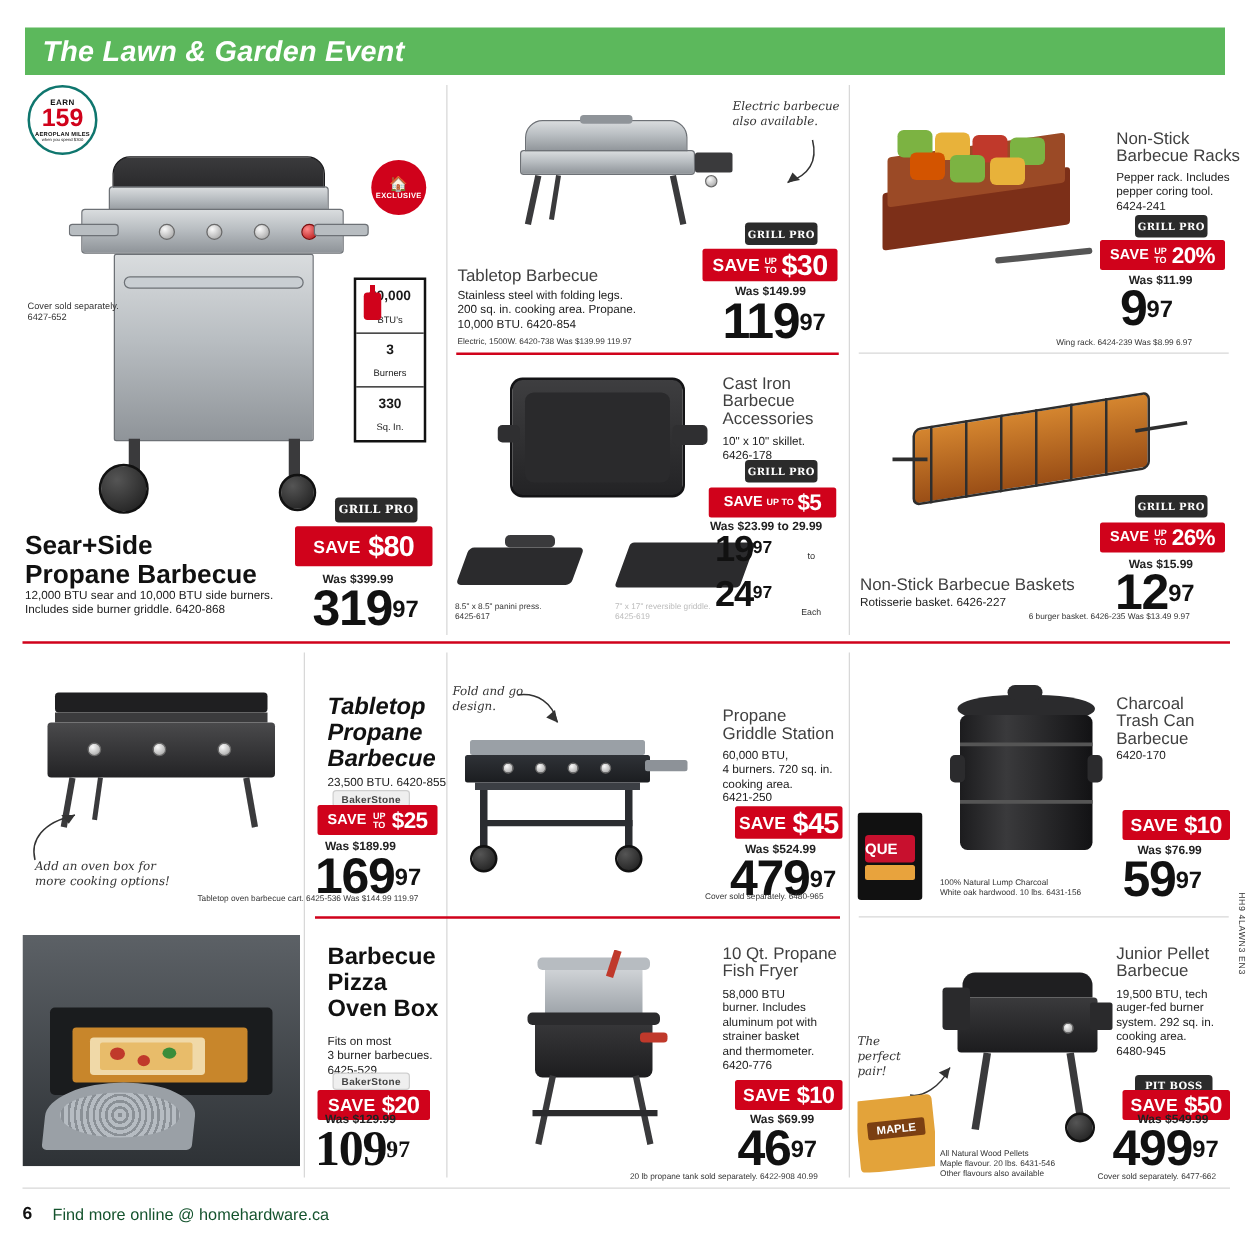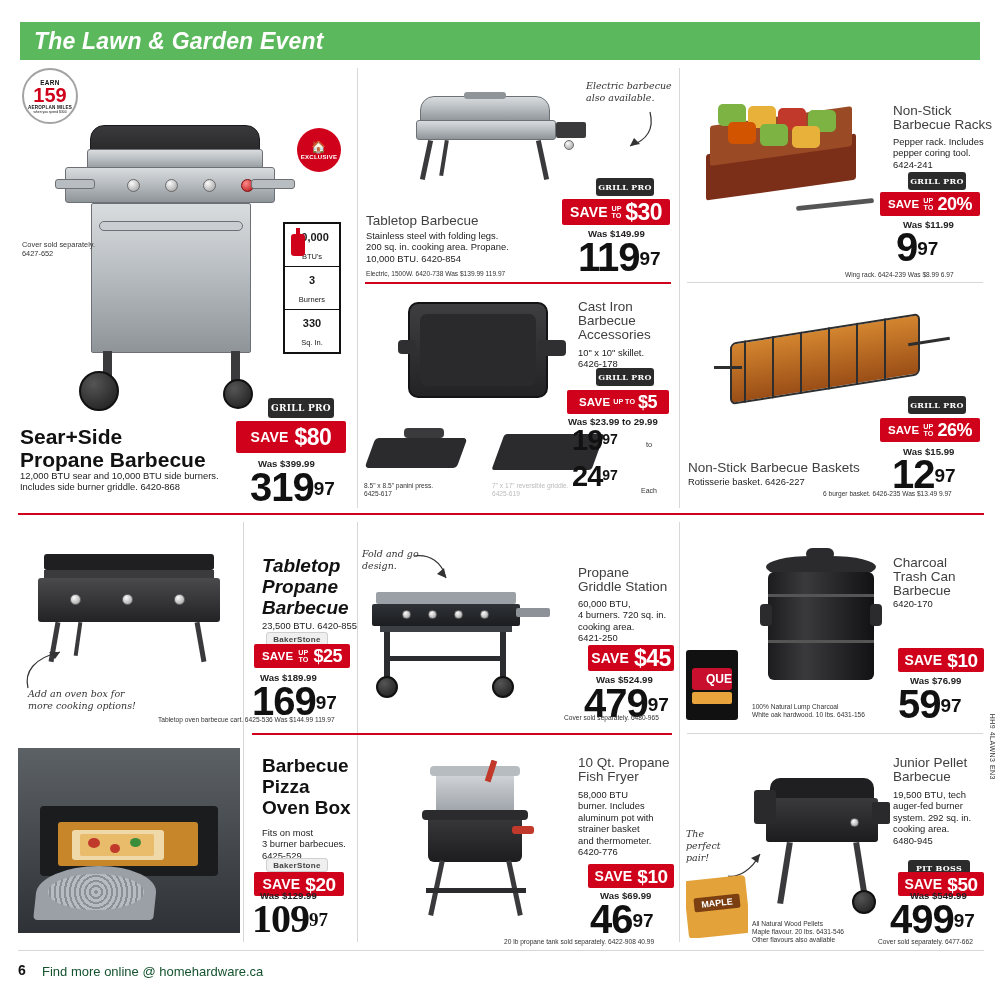--- a/index.html
+++ b/index.html
@@ -58,21 +58,21 @@
   }
   .save .upto { font-size:7.2px; line-height:7.4px; text-align:center; margin:0 3px; font-weight:bold; }
   .save .lbl { font-size:14px; letter-spacing:0.2px; }
   .save .amt { font-size:23px; line-height:23px; letter-spacing:-0.5px; }
   .save.sm .lbl { font-size:11.5px; }
   .save.sm .amt { font-size:18px; }
 
   
   .earn {
     position:absolute; width:56px; height:56px; border-radius:50%;
-    background:#ffffff; border:2px solid #a3a3a3; color:#111;
+    background:#ffffff; border:2px solid #0f766e; color:#111;
     display:flex; flex-direction:column; align-items:center; justify-content:center;
     text-align:center;
   }
   .earn .e1 { font-size:6.4px; font-weight:bold; letter-spacing:0.4px; }
   .earn .e2 { font-size:20px; font-weight:bold; line-height:19px; color:#d0021b; }
   .earn .e3 { font-size:4.6px; font-weight:bold; letter-spacing:0.2px; }
   .earn .e4 { font-size:3.4px; }
 
   .excl {
     position:absolute; width:44px; height:44px; border-radius:50%;
@@ -404,21 +404,21 @@
     <div style="position:absolute; left:14px; top:8px; width:110px; height:22px; background:#2b2b2d; border-radius:50%/60%;"></div>
     <div style="position:absolute; left:54px; top:0px; width:28px; height:12px; background:#2b2b2d; border-radius:6px;"></div>
     <div style="position:absolute; left:16px; top:24px; width:106px; height:108px; background:linear-gradient(90deg,#1c1c1e,#3a3a3c 35%,#121214); border-radius:6px;"></div>
     <div style="position:absolute; left:16px; top:46px; width:106px; height:3px; background:#555;"></div>
     <div style="position:absolute; left:16px; top:92px; width:106px; height:3px; background:#555;"></div>
     <div style="position:absolute; left:8px; top:56px; width:12px; height:22px; background:#2b2b2d; border-radius:4px;"></div>
     <div style="position:absolute; left:118px; top:56px; width:12px; height:22px; background:#2b2b2d; border-radius:4px;"></div>
   </div>
   <div class="img" style="left:686px; top:650px; width:52px; height:70px;">
     <div style="position:absolute; left:0; top:0; width:52px; height:70px; background:#111; border-radius:3px;"></div>
-    <div style="position:absolute; left:6px; top:18px; width:40px; height:22px; background:#c8102e; border-radius:3px; color:#fff; font-size:12px; font-weight:bold; text-align:right; line-height:22px;">QUE</div>
+    <div style="position:absolute; left:6px; top:18px; width:40px; height:22px; background:#c8102e; border-radius:3px; color:#fff; font-size:12px; font-weight:bold; text-align:left; line-height:22px;">QUE</div>
     <div style="position:absolute; left:6px; top:42px; width:40px; height:12px; background:#e8a33d; border-radius:2px;"></div>
   </div>
   <div class="t hd" style="left:893px; top:556px; white-space:pre-line;">Charcoal
 Trash Can
 Barbecue</div>
   <div class="t body" style="left:893px; top:598px;">6420-170</div>
 
   <div class="save" style="left:898px; top:648px; width:86px; height:24px;">
     <span class="lbl">SAVE</span>
     <span class="amt" style="margin-left:5px; font-size:19px;">$10</span>

